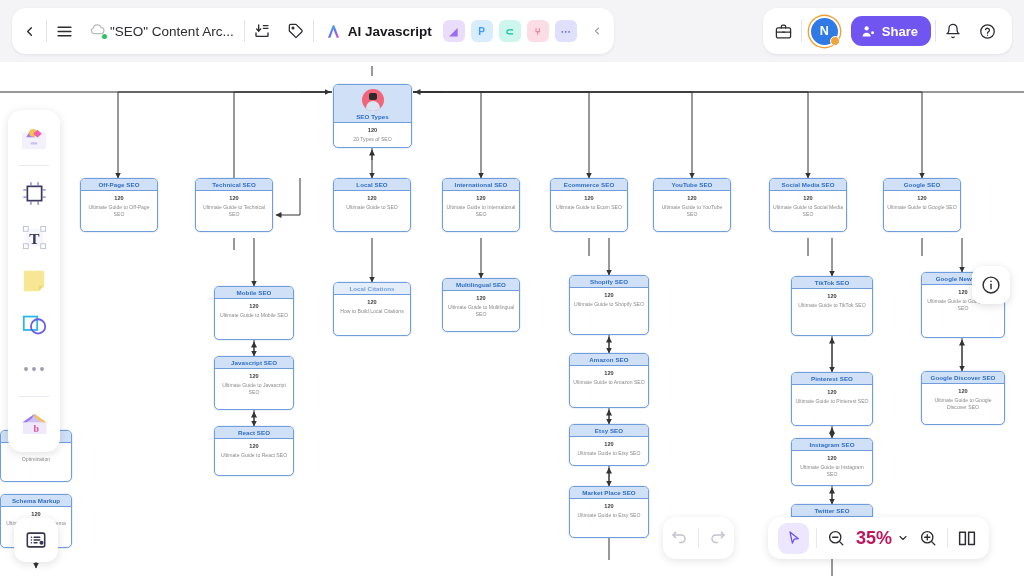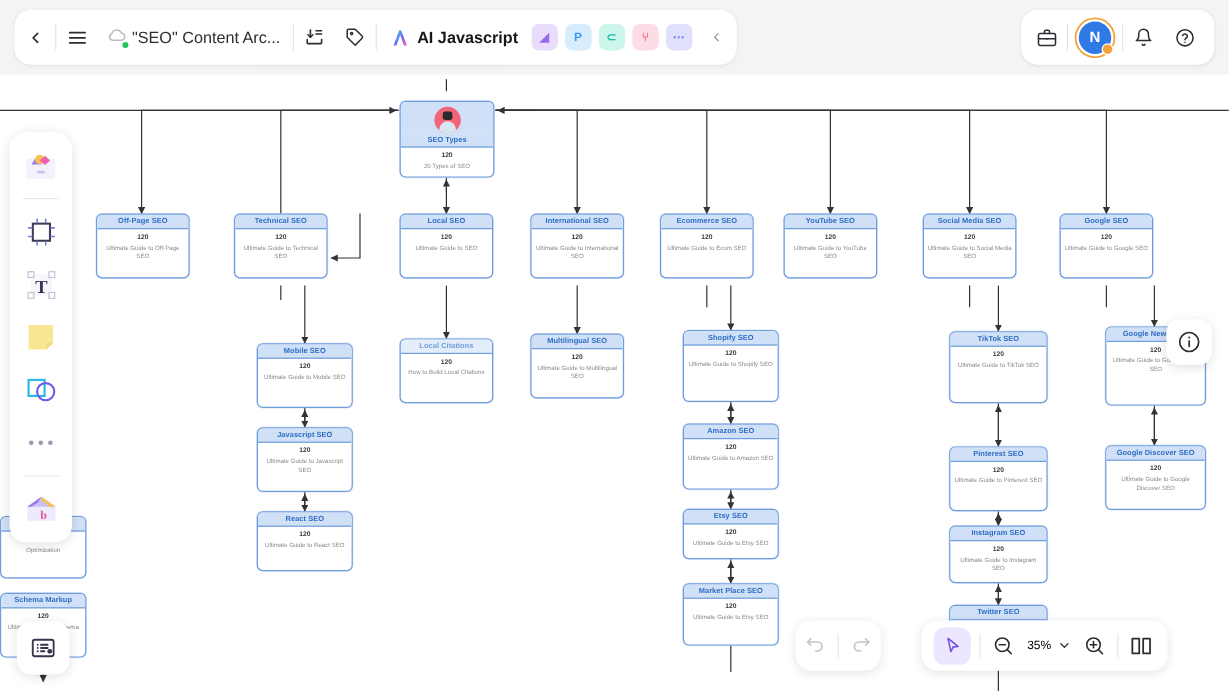--- a/index.html
+++ b/index.html
@@ -177,21 +177,21 @@
   .zbtn {
     width: 32px; height: 42px; display: flex;
     align-items: center; justify-content: center; cursor: pointer;
   }
   #cursor-tool {
     width: 31px; height: 31px; border-radius: 9px; background: #ece7ff;
     display: flex; align-items: center; justify-content: center;
     margin: 0 4px; cursor: pointer;
   }
   #zoom-level {
-    font-size: 10px; font-weight: 400; color: #000000;
+    font-size: 18px; font-weight: 700; color: #be185d;
     padding: 0 2px 0 4px; cursor: pointer;
   }
   .vdiv { width: 1px; height: 20px; background: #e7e7ec; margin: 0 3px; }
 </style>
 </head>
 <body>
 
 <div id="app">
 
   <div id="canvas">
@@ -544,20 +544,30 @@
       <div class="bar-btn">
         <svg width="17" height="17" viewBox="0 0 24 24" fill="none" stroke="#2c2c32" stroke-width="1.8" stroke-linecap="round" stroke-linejoin="round">
           <rect x="2" y="7" width="20" height="14" rx="2"></rect>
             <path d="M9 7V5a2 2 0 0 1 2-2h2a2 2 0 0 1 2 2v2"></path>
           <path d="M2 13h20"></path>
             <path d="M11 13h2"></path>
         </svg>
       </div>
       <div class="divider"></div>
       <div class="avatar-sm">N</div>
+      <div id="share-btn">
+        <svg width="15" height="15" viewBox="0 0 24 24" fill="#fff">
+          <circle cx="9" cy="7" r="3.4"></circle>
+            <path d="M2.5 20c0-3.6 2.9-6 6.5-6s6.5 2.4 6.5 6z"></path>
+          <circle cx="18.5" cy="14" r="2.3"></circle>
+            <path d="M17.6 9.5h1.8v4h-1.8z" opacity="0"></path>
+          <path d="M20.3 5.8l1.3.8-1.3.8" opacity="0"></path>
+        </svg>
+        <span>Share</span>
+      </div>
       <div class="divider"></div>
       <div class="bar-btn">
         <svg width="16" height="16" viewBox="0 0 24 24" fill="none" stroke="#2c2c32" stroke-width="1.9" stroke-linecap="round" stroke-linejoin="round">
           <path d="M18 8a6 6 0 0 0-12 0c0 7-3 8-3 8h18s-3-1-3-8"></path>
             <path d="M10.3 21a1.9 1.9 0 0 0 3.4 0"></path>
         </svg>
       </div>
       <div class="bar-btn">
         <svg width="17" height="17" viewBox="0 0 24 24" fill="none" stroke="#2c2c32" stroke-width="1.8" stroke-linecap="round" stroke-linejoin="round">
           <circle cx="12" cy="12" r="9.5"></circle>

